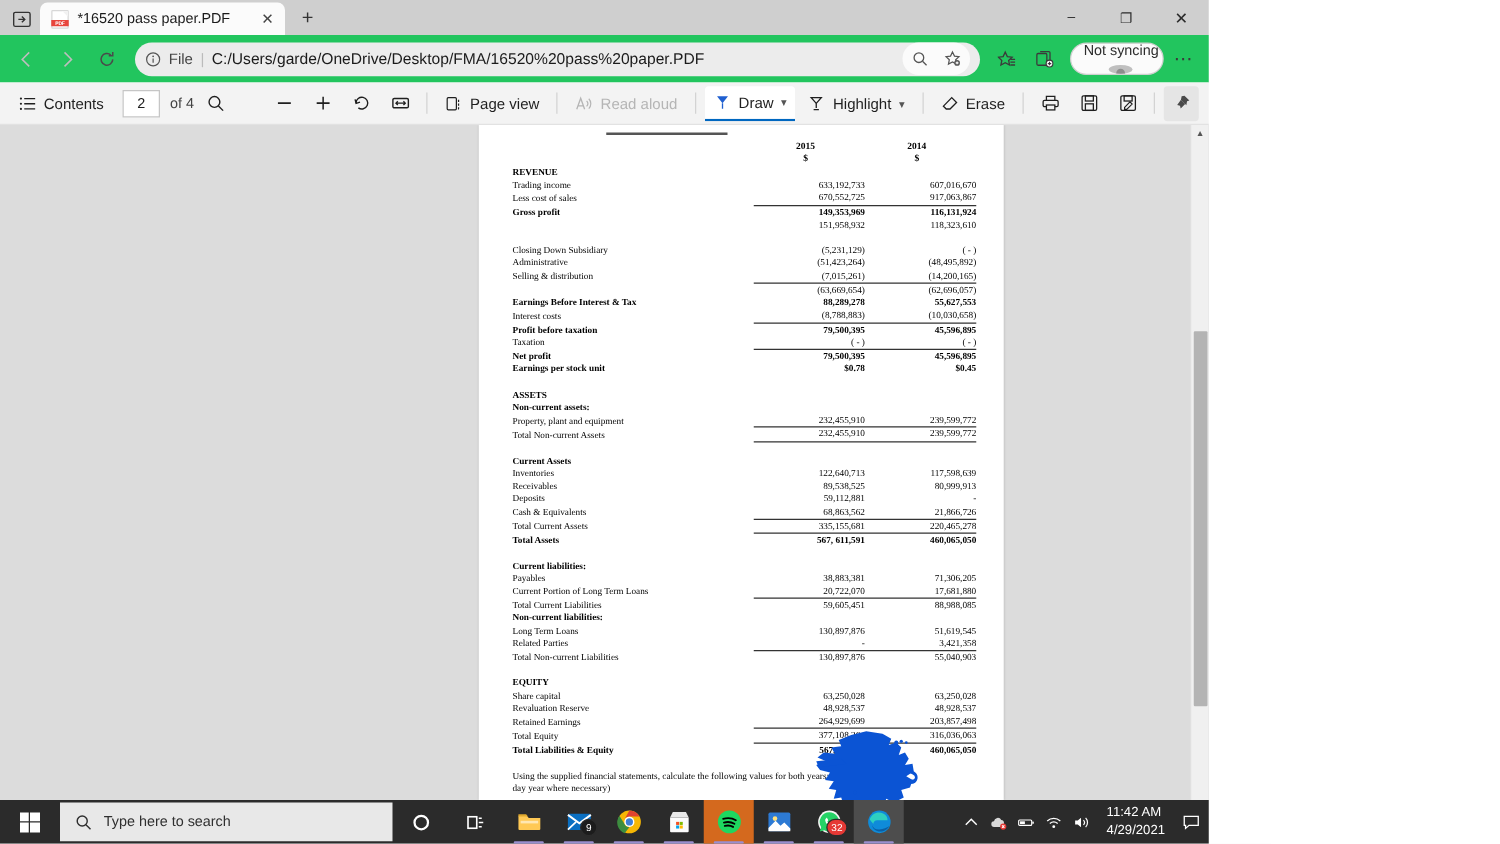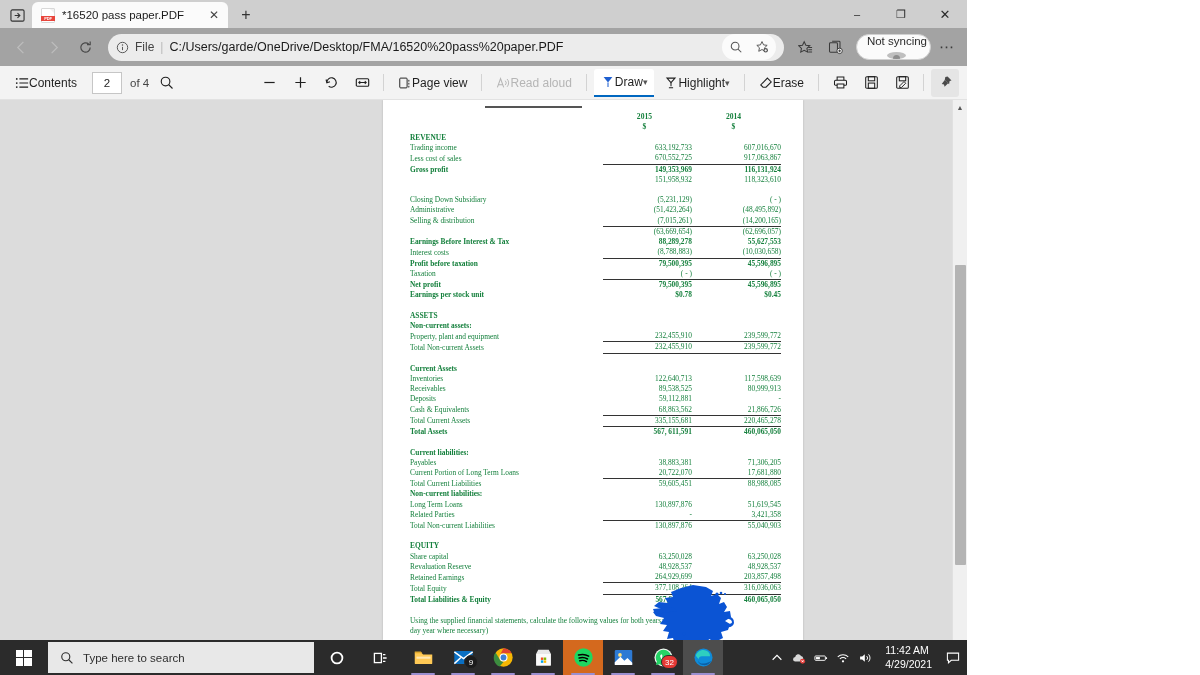--- a/index.html
+++ b/index.html
@@ -47,21 +47,21 @@
   }
   .wincontrols { margin-left: auto; display: flex; height: 28px; }
   .wc {
     width: 44px; height: 28px; display: flex; align-items: center; justify-content: center;
     font-size: 11px; color: #2b2b2b;
   }
   .wc.close-btn { font-size: 13px; }
 
   
   .navbar {
-    height: 38px; background: #a3a3a3; display: flex; align-items: center;
+    height: 38px; background: #22c55e; display: flex; align-items: center;
     padding: 0 6px; gap: 2px; flex: 0 0 38px;
   }
   .navbtn {
     width: 30px; height: 30px; display: flex; align-items: center; justify-content: center;
     border-radius: 4px; color: #4a4a4a;
   }
   .navbtn.disabled { color: #bdbdbd; }
   .navbtn svg { width: 15px; height: 15px; }
   .omnibox {
     flex: 1; height: 27px; background: #ececec; border-radius: 14px; margin: 0 6px;
@@ -98,21 +98,21 @@
   }
   .ellipsis { width: 28px; height: 28px; display: flex; align-items: center;
     justify-content: center; font-size: 15px; color: #3a3a3a; letter-spacing: 1px; }
 
   
   .pdfbar {
     height: 34px; background: #f3f3f3; border-bottom: 1px solid #e2e2e2;
     display: flex; align-items: center; padding: 0 8px; gap: 3px; flex: 0 0 34px;
   }
   .tb-item {
-    height: 28px; display: flex; align-items: center; gap: 0; padding: 0 7px;
+    height: 28px; display: flex; align-items: center; gap: 6px; padding: 0 7px;
     border-radius: 3px; font-size: 12px; color: #1f1f1f; white-space: nowrap;
   }
   .tb-item.dim { color: #b5b5b5; }
   .tb-item.active { background: #fff; border-bottom: 2px solid #0067c0; border-radius: 3px 3px 0 0; }
   .tb-item svg { width: 14px; height: 14px; flex: 0 0 14px; }
   .pagebox {
     width: 30px; height: 22px; border: 1px solid #c6c6c6; background: #fff;
     display: flex; align-items: center; justify-content: center;
     font-size: 11.5px; color: #1f1f1f; margin: 0 5px;
   }
@@ -128,21 +128,21 @@
   .pin-btn { background: #e5e5e5; }
 
   
   .viewer { flex: 1; background: #dcdcdc; position: relative; overflow: hidden; display: flex; }
   .page {
     position: absolute; left: 383px; top: 0; width: 420px; height: 100%;
     background: #fff; box-shadow: 0 0 2px rgba(0,0,0,.18);
   }
   .doc {
     position: relative; width: 100%; height: 100%;
-    font-family: "Liberation Serif", serif; color: #15803d; padding: 4px 22px 0 27px;
+    font-family: "Liberation Serif", serif; color: #000000; padding: 4px 22px 0 27px;
   }
   .rule-top { width: 97px; height: 2px; background: #555; margin: 2px 0 4px 75px; }
 
   table.fin { width: 100%; border-collapse: collapse; font-size: 7.4px; line-height: 1.38; }
   table.fin td { padding: 0; vertical-align: bottom; white-space: nowrap; }
   td.lbl { width: 52%; }
   td.num { width: 24%; text-align: right; padding-right: 6px; }
   .b { font-weight: bold; }
   .u1 { border-bottom: 0.8px solid #333; }
   tr.gap td { height: 8px; }

